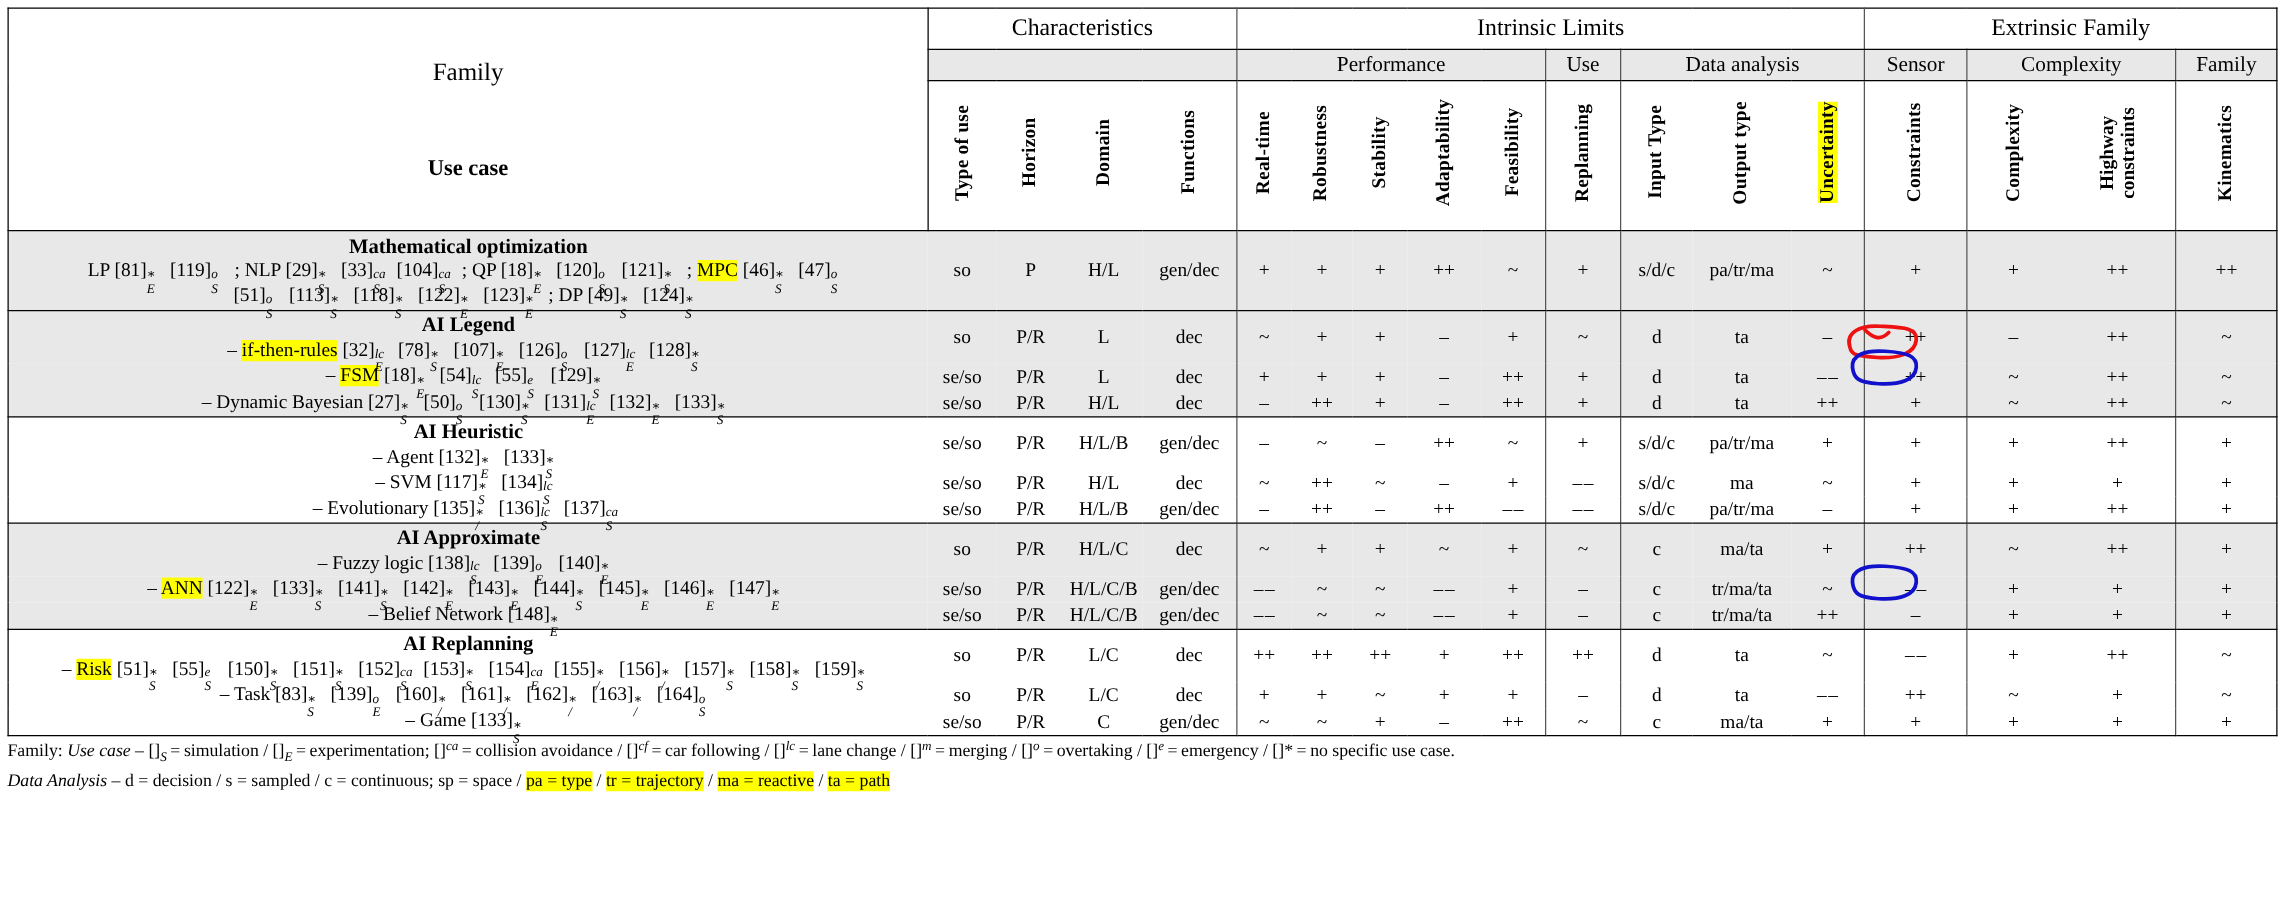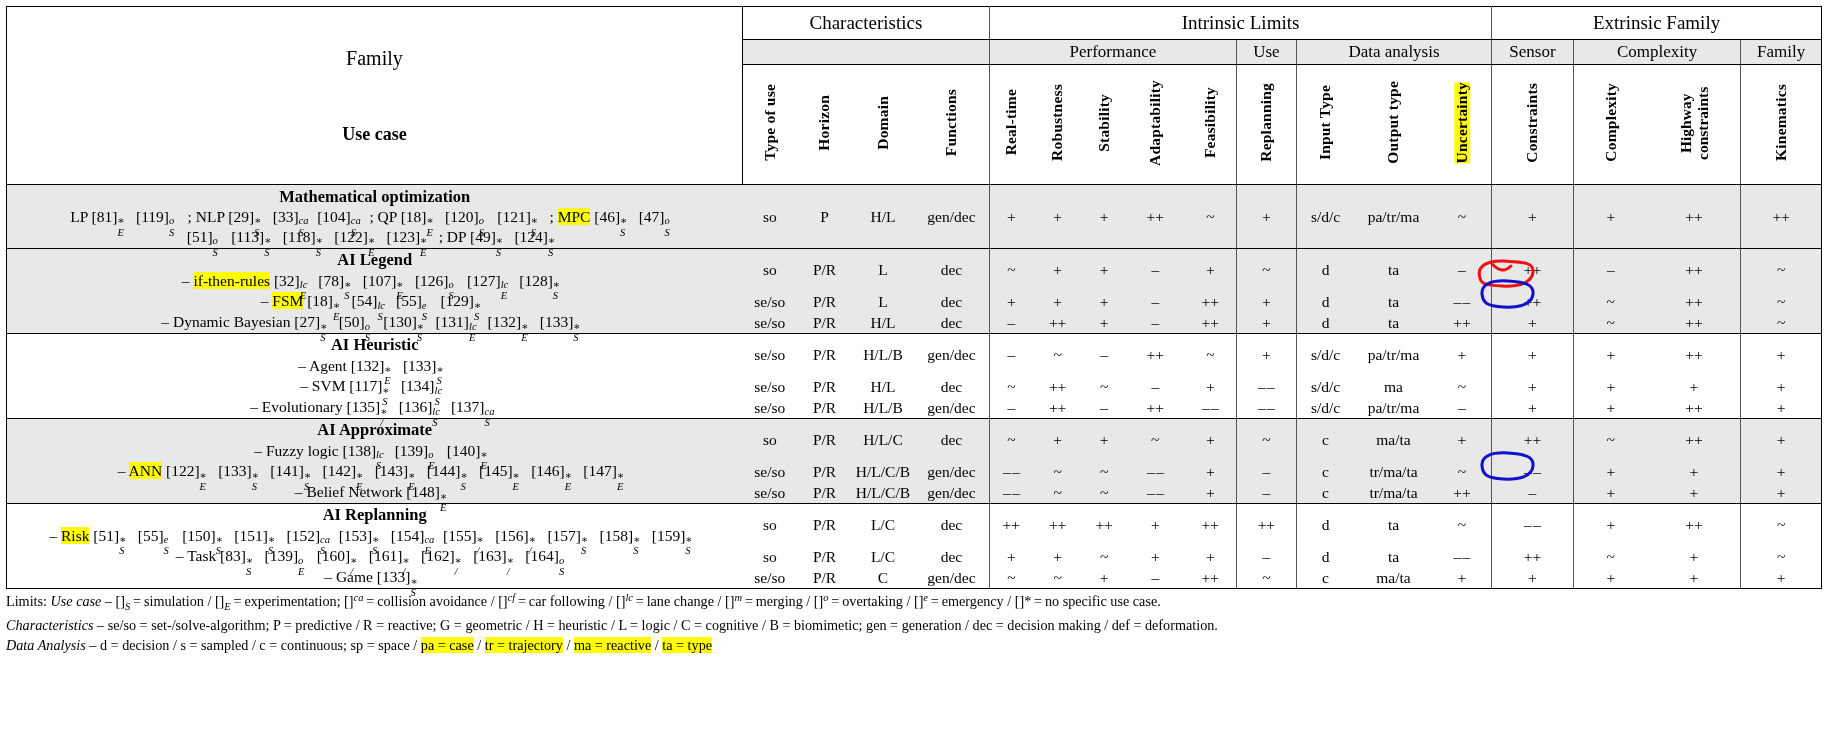--- a/index.html
+++ b/index.html
@@ -456,31 +456,27 @@
           <td class="sym bb thin-r">+</td>
           <td class="sym bb">+</td>
           <td class="sym bb thin-r">+</td>
           <td class="sym bb br">+</td>
         </tr>
       </tbody>
 </table>
 
 <div class="legend">
   <div class="ln">
-    <span>Limits:</span>
+    <span>Family:</span>
     <i>Use case</i>
     <span>– []<sub class="idx">S</sub> = simulation / []<sub class="idx">E</sub> = experimentation; []<sup class="idx">ca</sup> = collision avoidance / []<sup class="idx">cf</sup> = car following / []<sup class="idx">lc</sup> = lane change / []<sup class="idx">m</sup> = merging / []<sup class="idx">o</sup> = overtaking / []<sup class="idx">e</sup> = emergency / []* = no specific use case.</span>
   </div>
   <div class="ln">
-    <i>Characteristics</i>
-    <span>– se/so = set-/solve-algorithm; P = predictive / R = reactive; G = geometric / H = heuristic / L = logic / C = cognitive / B = biomimetic; gen = generation / dec = decision making / def = deformation.</span>
-  </div>
-  <div class="ln">
     <i>Data Analysis</i>
-    <span>– d = decision / s = sampled / c = continuous; sp = space / </span><span class="hl">pa = case</span> / <span class="hl">tr = trajectory</span> / <span class="hl">ma = reactive</span> / <span class="hl">ta = type</span>
+    <span>– d = decision / s = sampled / c = continuous; sp = space / </span><span class="hl">pa = type</span> / <span class="hl">tr = trajectory</span> / <span class="hl">ma = reactive</span> / <span class="hl">ta = path</span>
   </div>
 </div>
 
 <svg class="annot" style="left:1474px;top:250px;" width="64" height="34" viewBox="0 0 64 34">
   <path d="M6 22 C2 10, 14 4, 30 5 C48 6, 60 6, 59 16 C58 27, 44 31, 28 30 C12 29, 7 28, 6 22 Z" fill="none" stroke="#ee1111" stroke-width="3" stroke-linecap="round" stroke-linejoin="round"></path>
   <path d="M18 8 C24 14, 30 17, 37 10" fill="none" stroke="#ee1111" stroke-width="3" stroke-linecap="round"></path>
 </svg>
 
 <svg class="annot" style="left:1476px;top:272px;" width="62" height="32" viewBox="0 0 62 32">
   <path d="M6 16 C5 6, 16 2, 32 3 C50 4, 58 7, 57 16 C56 26, 44 30, 27 29 C11 28, 7 25, 6 16 Z" fill="none" stroke="#1111cc" stroke-width="3" stroke-linecap="round" stroke-linejoin="round"></path>

